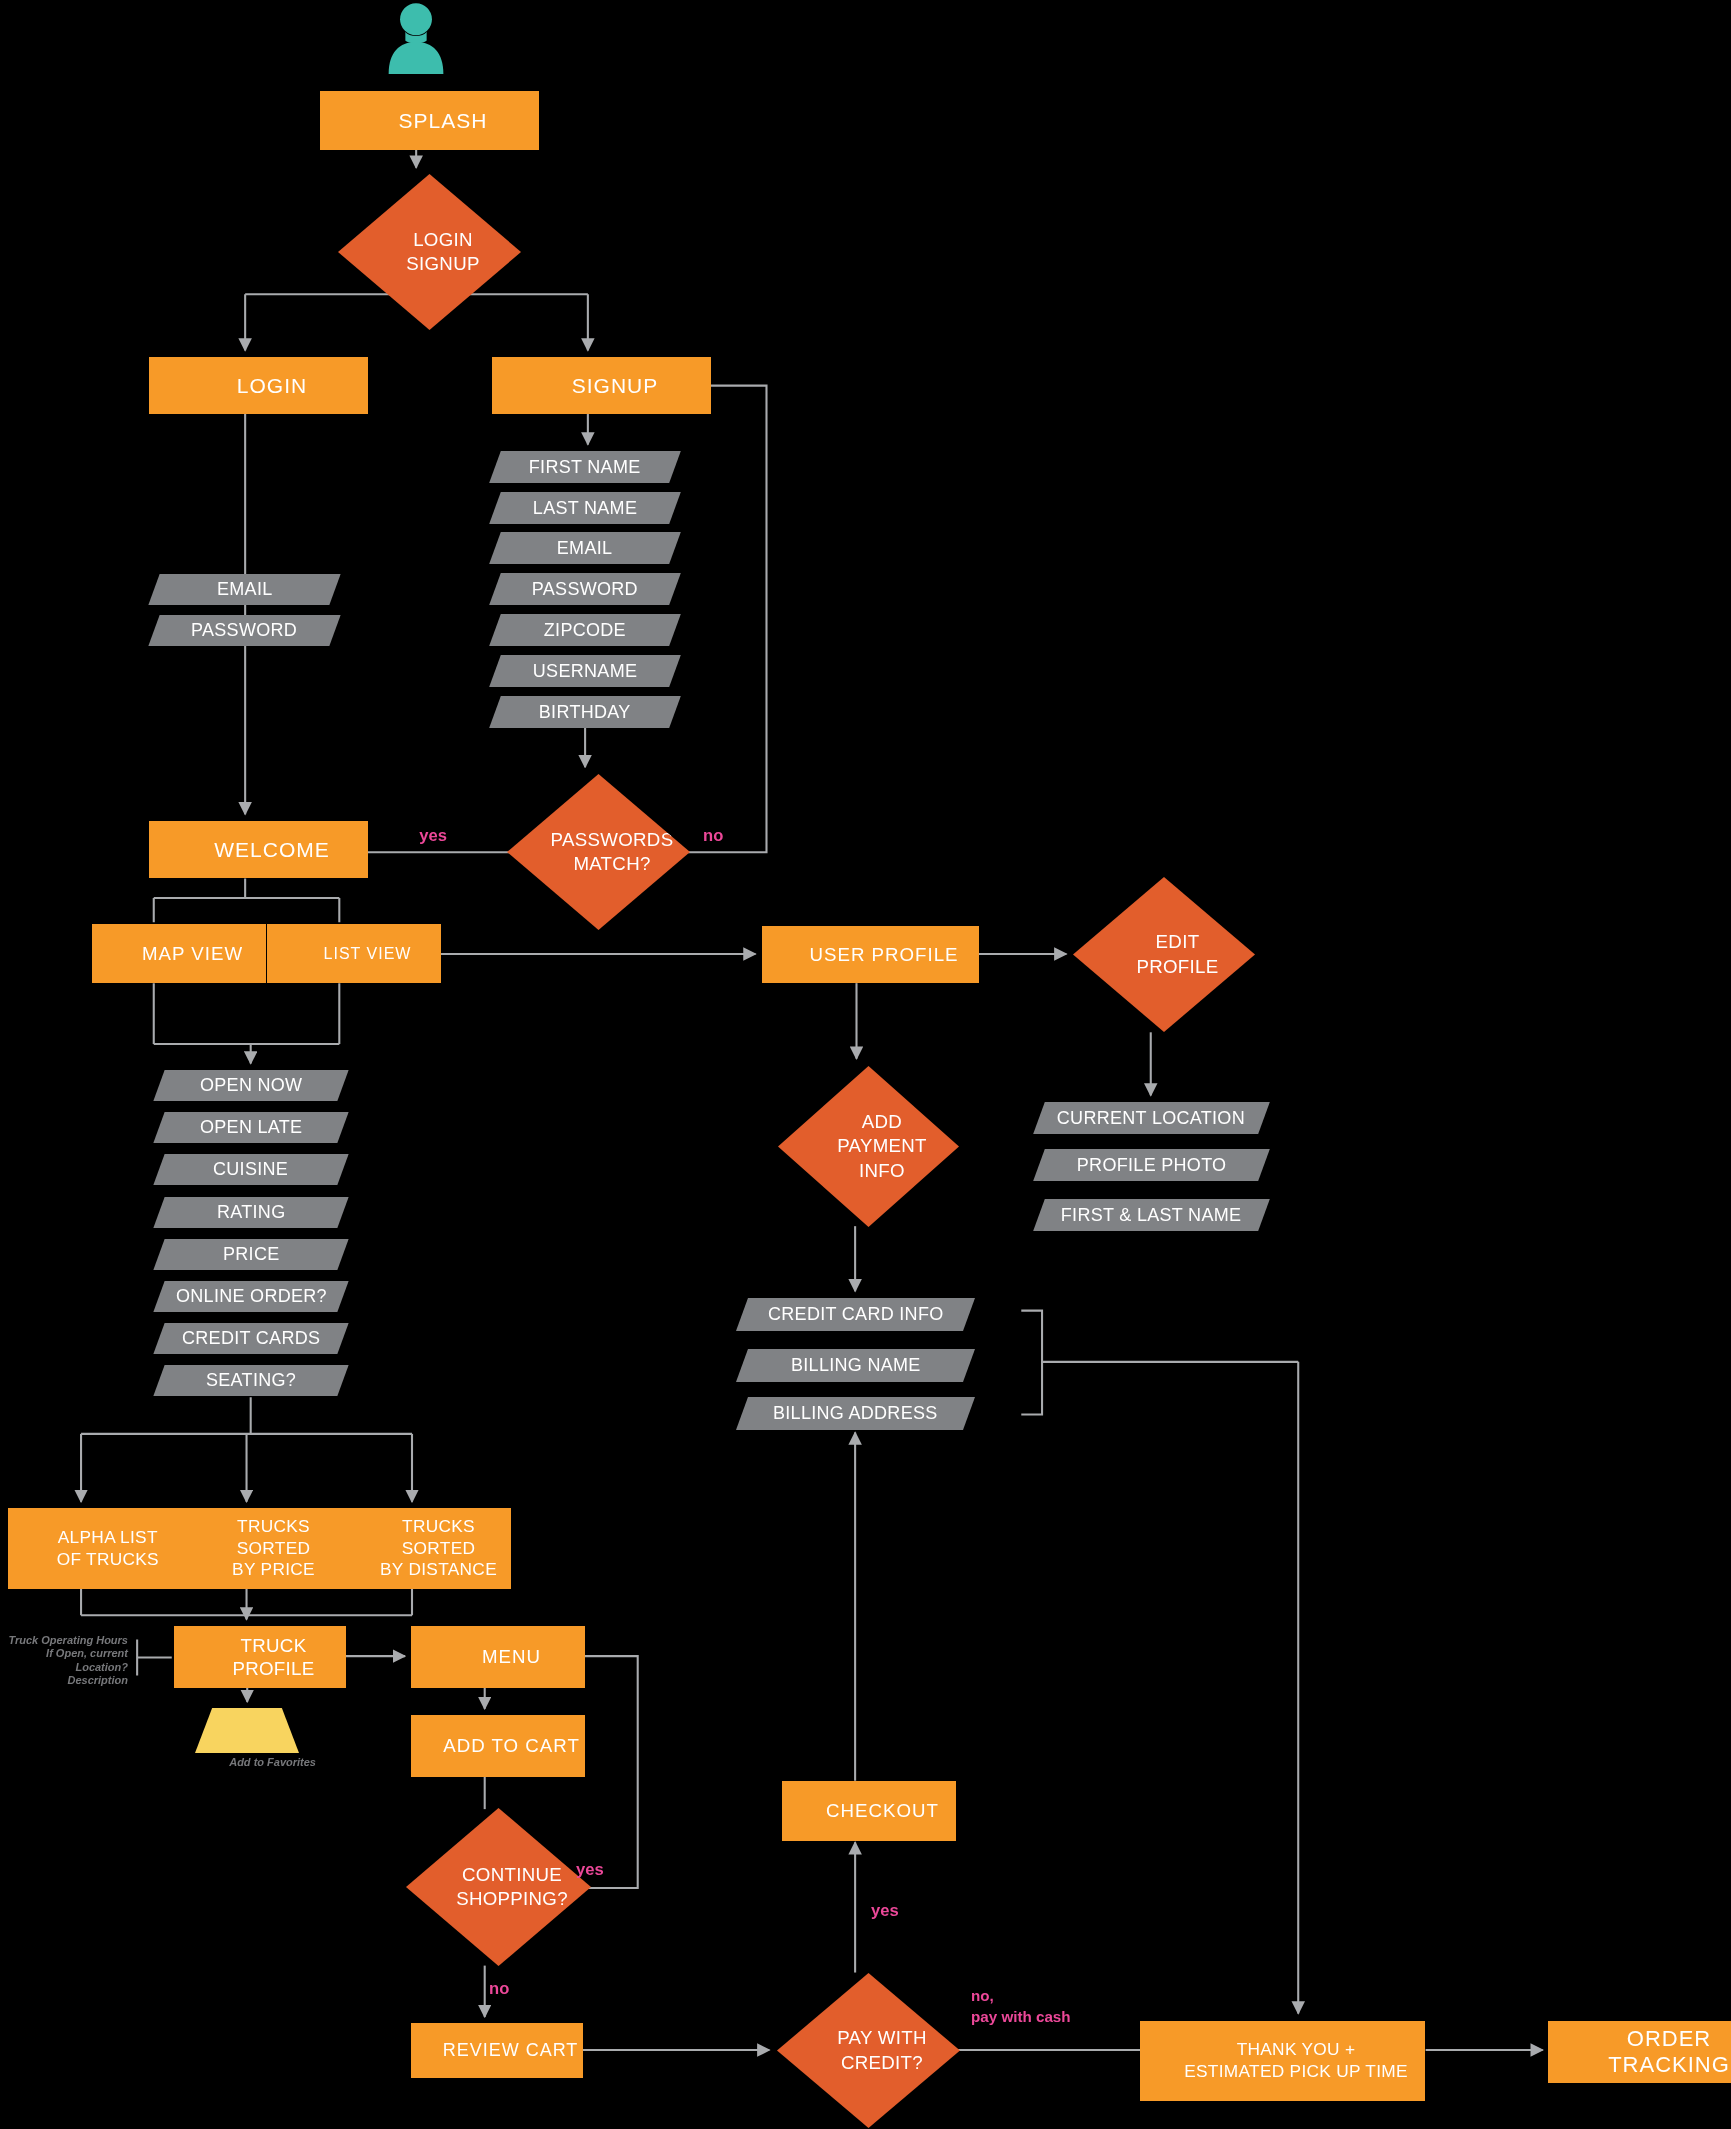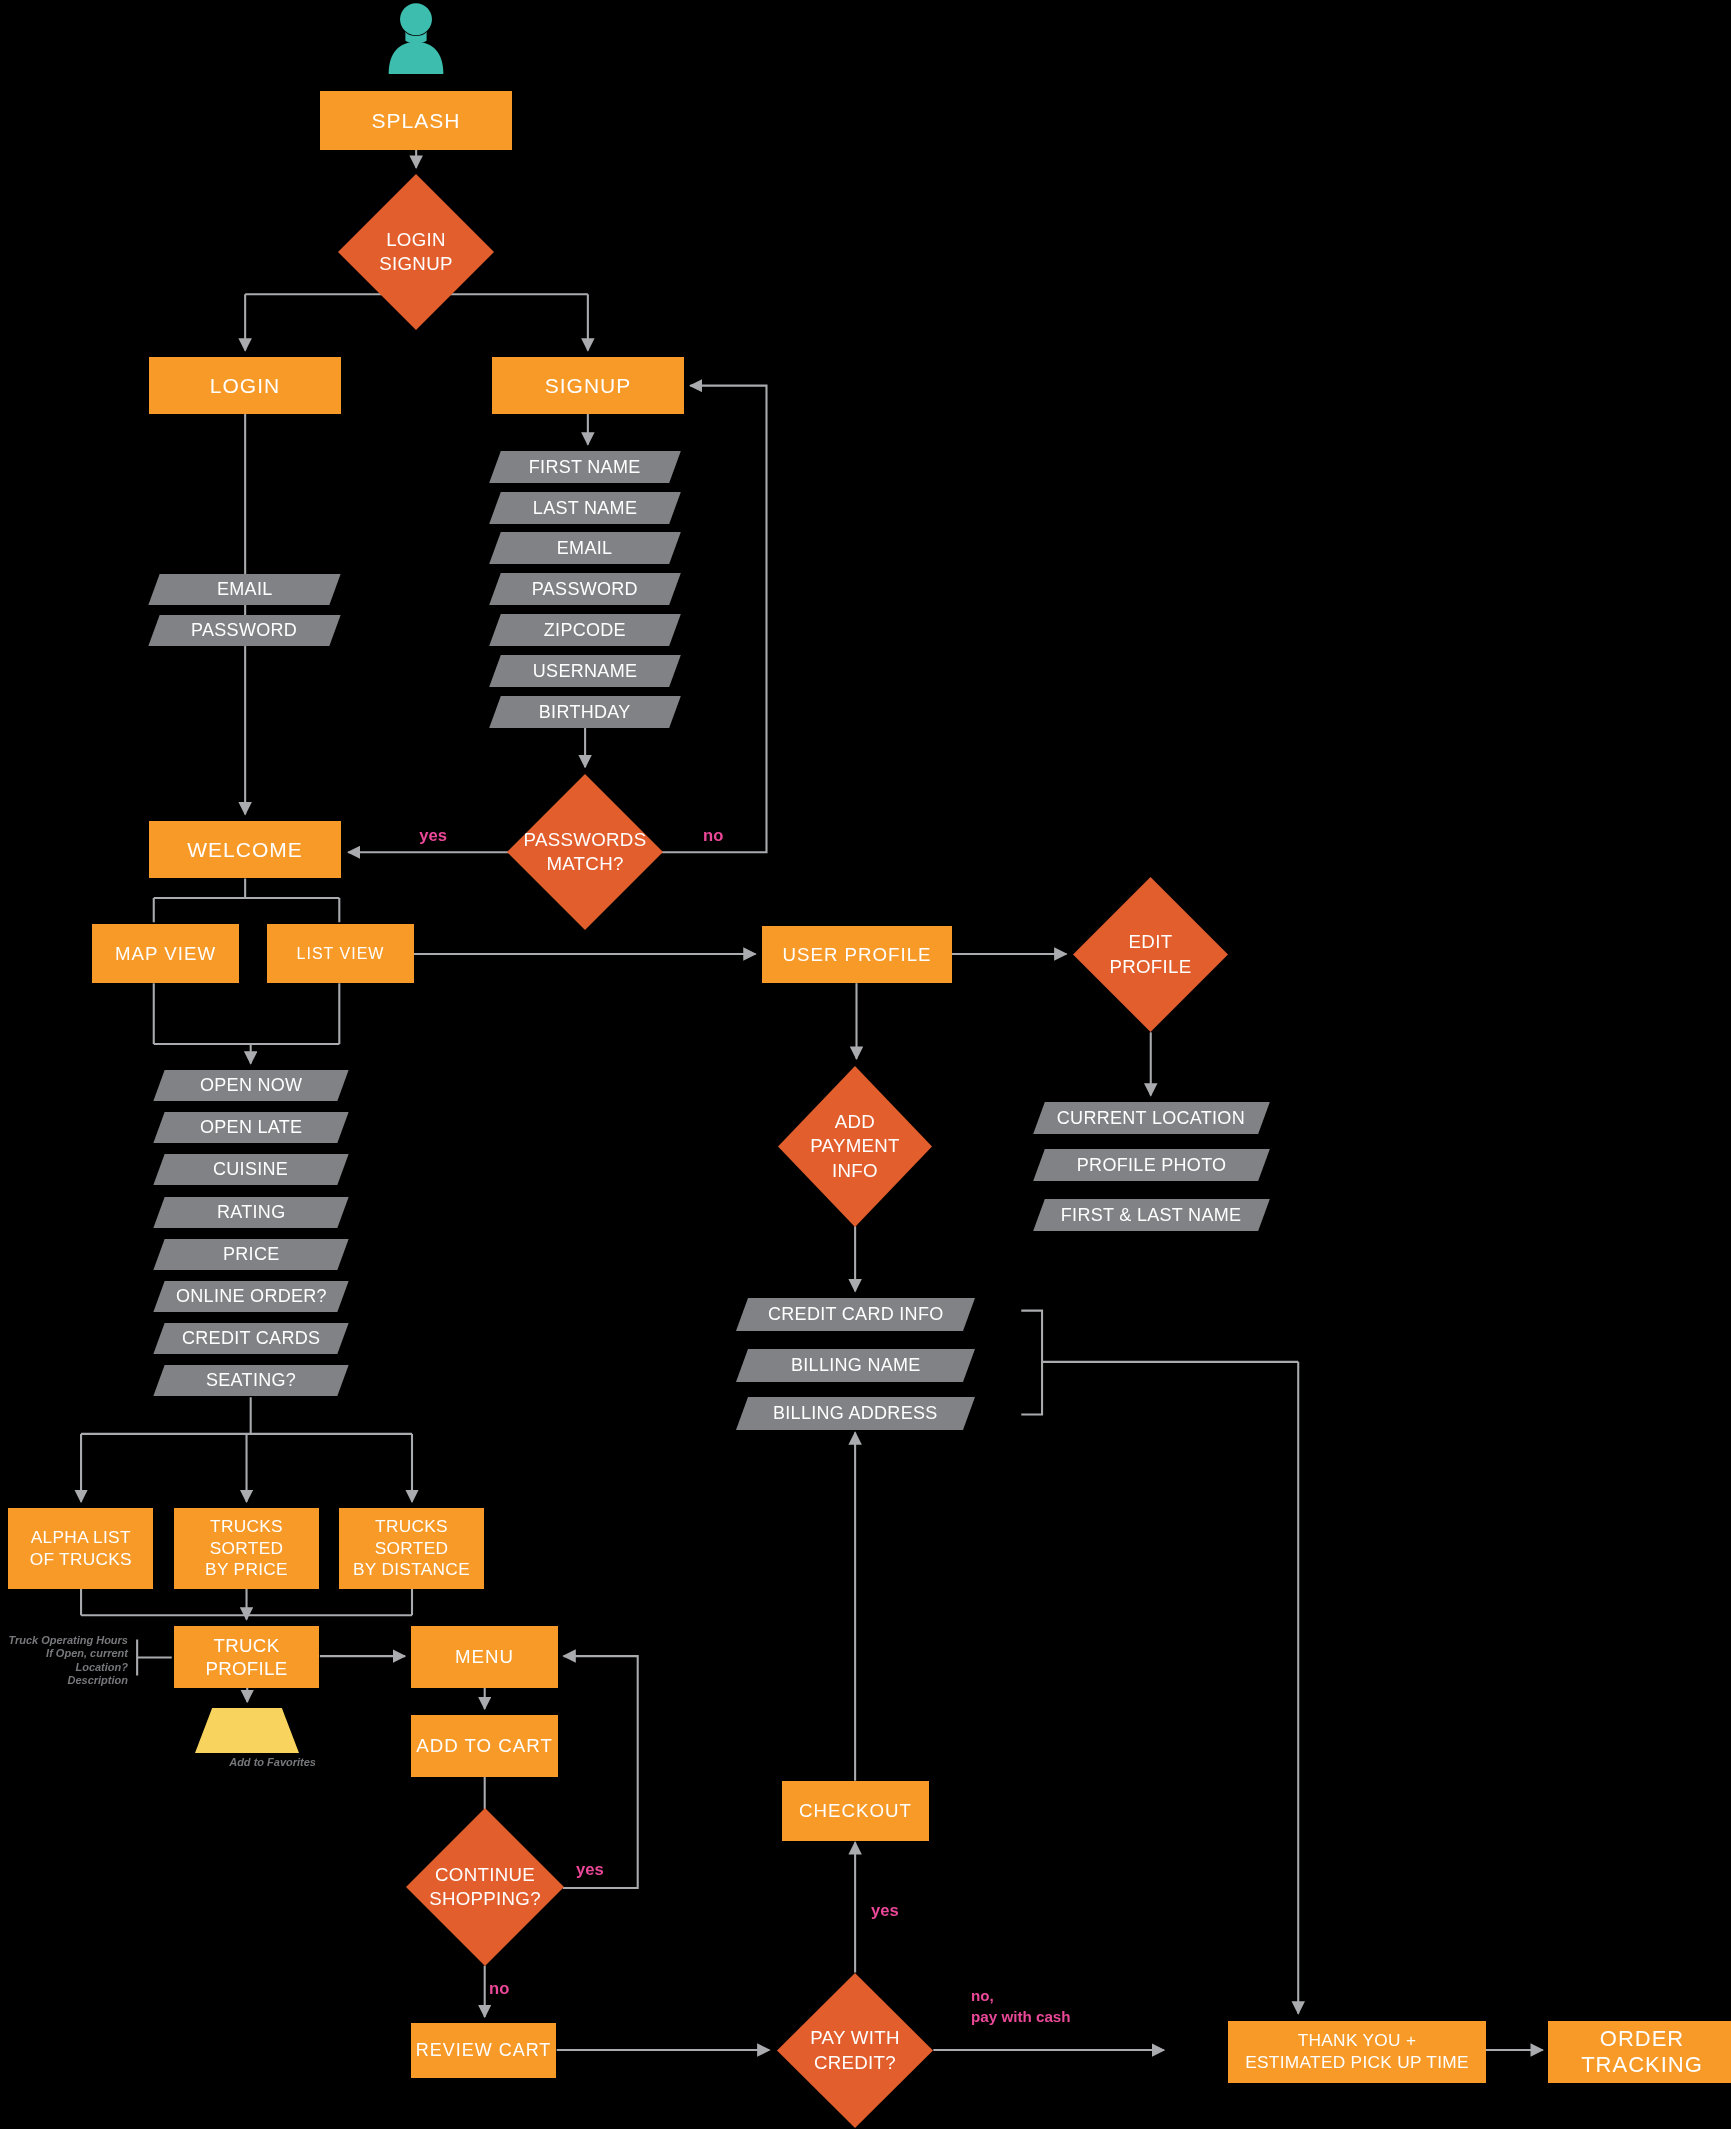--- a/index.html
+++ b/index.html
@@ -1,20 +1,20 @@
 <!DOCTYPE html>
 <html style="font-size:11px"><head>
 <meta charset="utf-8">
 <style>
   html,body{margin:0;padding:0;background:#000;}
   .stage{position:relative;width:1731px;height:2129px;background:#000;overflow:hidden;
          font-family:"Liberation Sans",sans-serif;}
   .flow-svg{position:absolute;left:0;top:0;z-index:1;}
   .node{position:absolute;z-index:2;display:flex;align-items:center;justify-content:center;
-        text-align:center;color:#fff;white-space:pre-line;}
+        text-align:center;color:#fff;white-space:pre-line;padding-left:27px;}
   .screen{background:#F79A28;}
   .screen--lg{font-size:21px;letter-spacing:1px;}
   .screen--sm{font-size:17.3px;letter-spacing:0.3px;line-height:1.25;}
   .decision{background:#E25E2C;clip-path:polygon(50% 0,100% 50%,50% 100%,0 50%);
             font-size:18.7px;letter-spacing:0.3px;line-height:1.3;}
   .input{position:absolute;z-index:2;background:#808285;transform:skewX(-20deg);
          display:flex;align-items:center;justify-content:center;}
   .input > span{transform:skewX(20deg);color:#fff;font-size:18px;letter-spacing:0.3px;
          white-space:nowrap;}
   .fav{position:absolute;z-index:2;background:#F8D45F;
@@ -96,21 +96,21 @@
   <div class="node screen screen--sm" style="left:174px;top:1508px;width:145px;height:81px">TRUCKS SORTED
 BY PRICE</div>
   <div class="node screen screen--sm" style="left:339px;top:1508px;width:145px;height:81px">TRUCKS SORTED
 BY DISTANCE</div>
   <div class="node screen screen--sm" style="left:174px;top:1626px;width:145px;height:62px;font-size:18.7px">TRUCK
 PROFILE</div>
   <div class="node screen screen--lg" style="left:411px;top:1626px;width:147px;height:62px;font-size:18.7px">MENU</div>
   <div class="node screen screen--lg" style="left:411px;top:1715px;width:147px;height:62px;font-size:18.7px">ADD TO CART</div>
   <div class="node screen screen--lg" style="left:411px;top:2023px;width:145px;height:55px;font-size:18px">REVIEW CART</div>
   <div class="node screen screen--lg" style="left:782px;top:1781px;width:147px;height:60px;font-size:18.7px">CHECKOUT</div>
-  <div class="node screen screen--sm" style="left:1228px;top:2021px;width:258px;height:62px">THANK YOU +
+  <div class="node screen screen--sm" style="left:1140px;top:2021px;width:258px;height:80px">THANK YOU +
 ESTIMATED PICK UP TIME</div>
   <div class="node screen screen--lg" style="left:1548px;top:2021px;width:188px;height:62px;font-size:22px">ORDER TRACKING</div>
 
   <div class="node decision" style="left:338px;top:174px;width:156px;height:156px">LOGIN
 SIGNUP</div>
   <div class="node decision" style="left:507px;top:774px;width:156px;height:156px">PASSWORDS
 MATCH?</div>
   <div class="node decision" style="left:1073px;top:877px;width:155px;height:155px">EDIT
 PROFILE</div>
   <div class="node decision" style="left:778px;top:1066px;width:154px;height:161px">ADD

